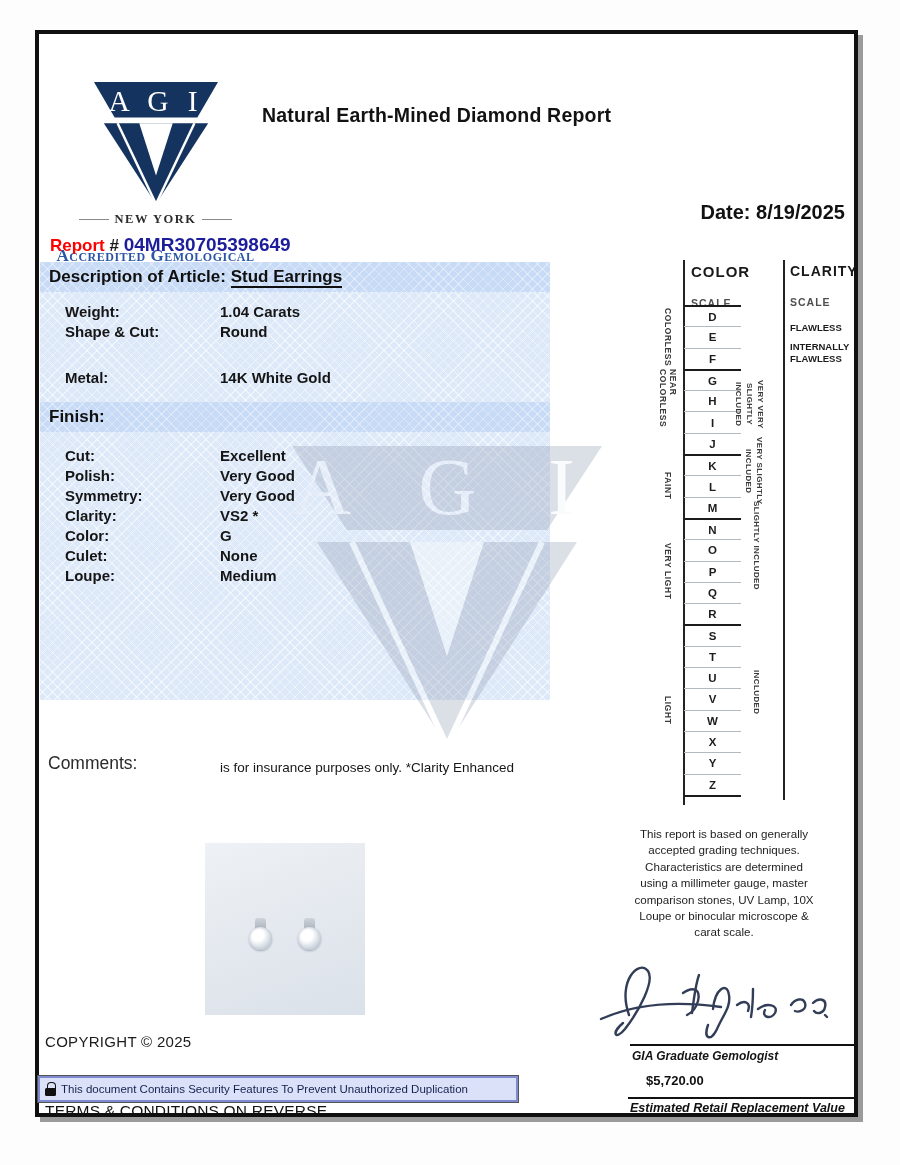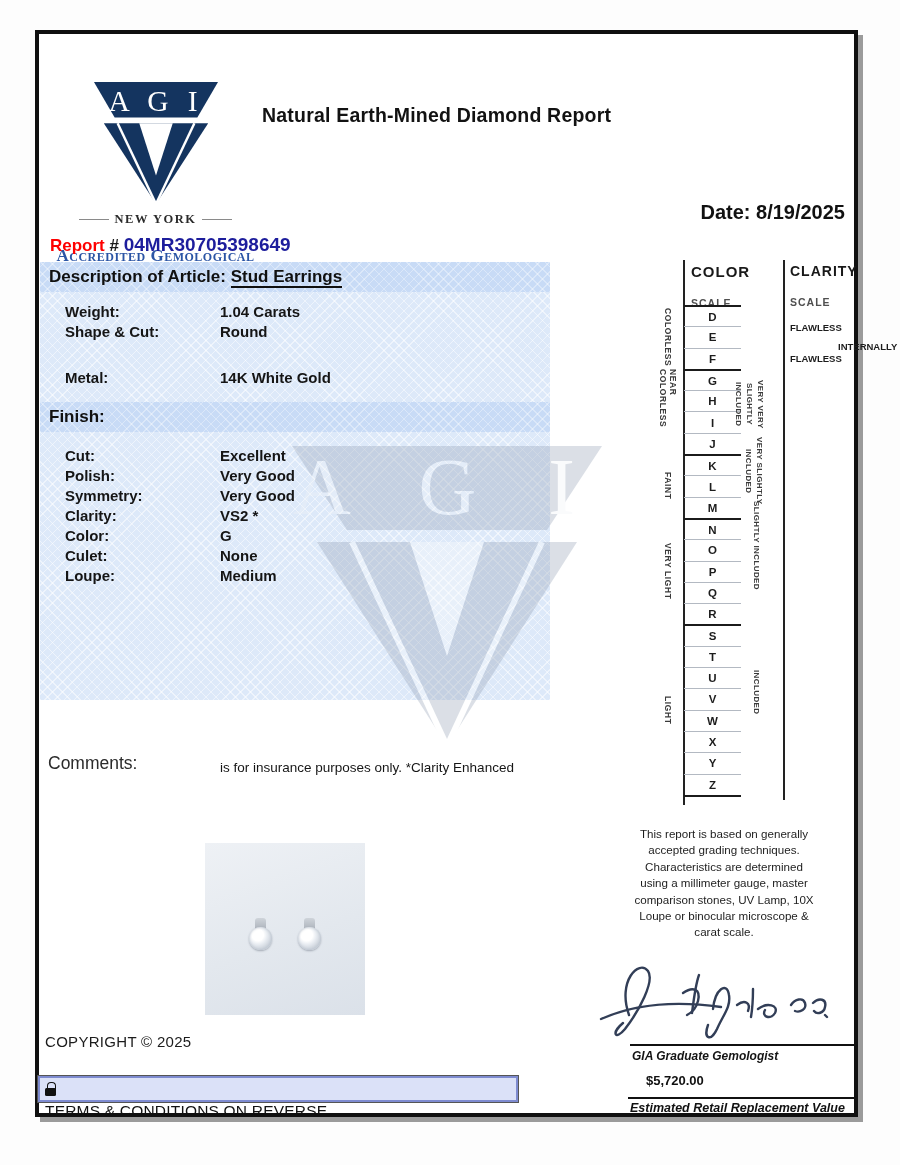--- a/index.html
+++ b/index.html
@@ -67,21 +67,21 @@
   .vline { background:#222; width:2px; }
   .scale-title { font-size:15px; font-weight:bold; letter-spacing:1px; color:#191919; }
   .scale-sub { font-size:10.5px; font-weight:bold; letter-spacing:1px; color:#4f4f4f; margin-top:17px; }
   .color-rows { left:684px; top:305px; width:57px; border-bottom:2px solid #1b1b1b; }
   .crow { height:21.3px; display:flex; align-items:center; justify-content:center;
           font-size:11.5px; font-weight:bold; border-top:1px solid #b3b9c2; color:#1c1c1c; }
   .crow.hv { border-top:2px solid #1b1b1b; }
   .vlabel { writing-mode:vertical-rl; font-size:8.5px; font-weight:bold; letter-spacing:.6px; color:#3a3a3a; }
   .cgroup { display:flex; align-items:center; justify-content:center; left:659px; width:17px; }
   .flawless-block { left:790px; top:322px; font-size:9.5px; font-weight:bold; line-height:12px; color:#1c1c1c; }
-  .fl-gap { margin-top:7px;margin-left:48px; }
+  .fl-gap { margin-top:7px; }
   .clarity-rows { left:784px; top:365px; width:74px; border-bottom:2px solid #1b1b1b; }
   .krow { display:flex; align-items:center; justify-content:center; font-size:10.5px; font-weight:bold;
           border-top:1.7px solid #1b1b1b; color:#1c1c1c; font-family:"DejaVu Sans", sans-serif; }
   .kgroup { display:flex; flex-direction:row-reverse; align-items:center; justify-content:center; gap:2px; }
   .kgroup .vlabel { font-size:8px; letter-spacing:.4px; }
 
   
   .methodology { left:622px; top:826px; width:204px; text-align:center; font-size:11.6px; line-height:16.4px; color:#1d1d1d; }
 
   
@@ -317,15 +317,16 @@
   </svg>
   <div class="abs sig-line"></div>
   <div class="abs sig-title">GIA Graduate Gemologist</div>
   <div class="abs price">$5,720.00</div>
   <div class="abs price-line"></div>
   <div class="abs price-label">Estimated Retail Replacement Value</div>
 
   <div class="abs copyright">COPYRIGHT © 2025</div>
   <div class="abs security-box">
     <span class="lock"></span>
+    <span class="security-text">This document Contains Security Features To Prevent Unauthorized Duplication</span>
   </div>
   <div class="abs terms">TERMS &amp; CONDITIONS ON REVERSE</div>
 </div>
 
 </body></html>

